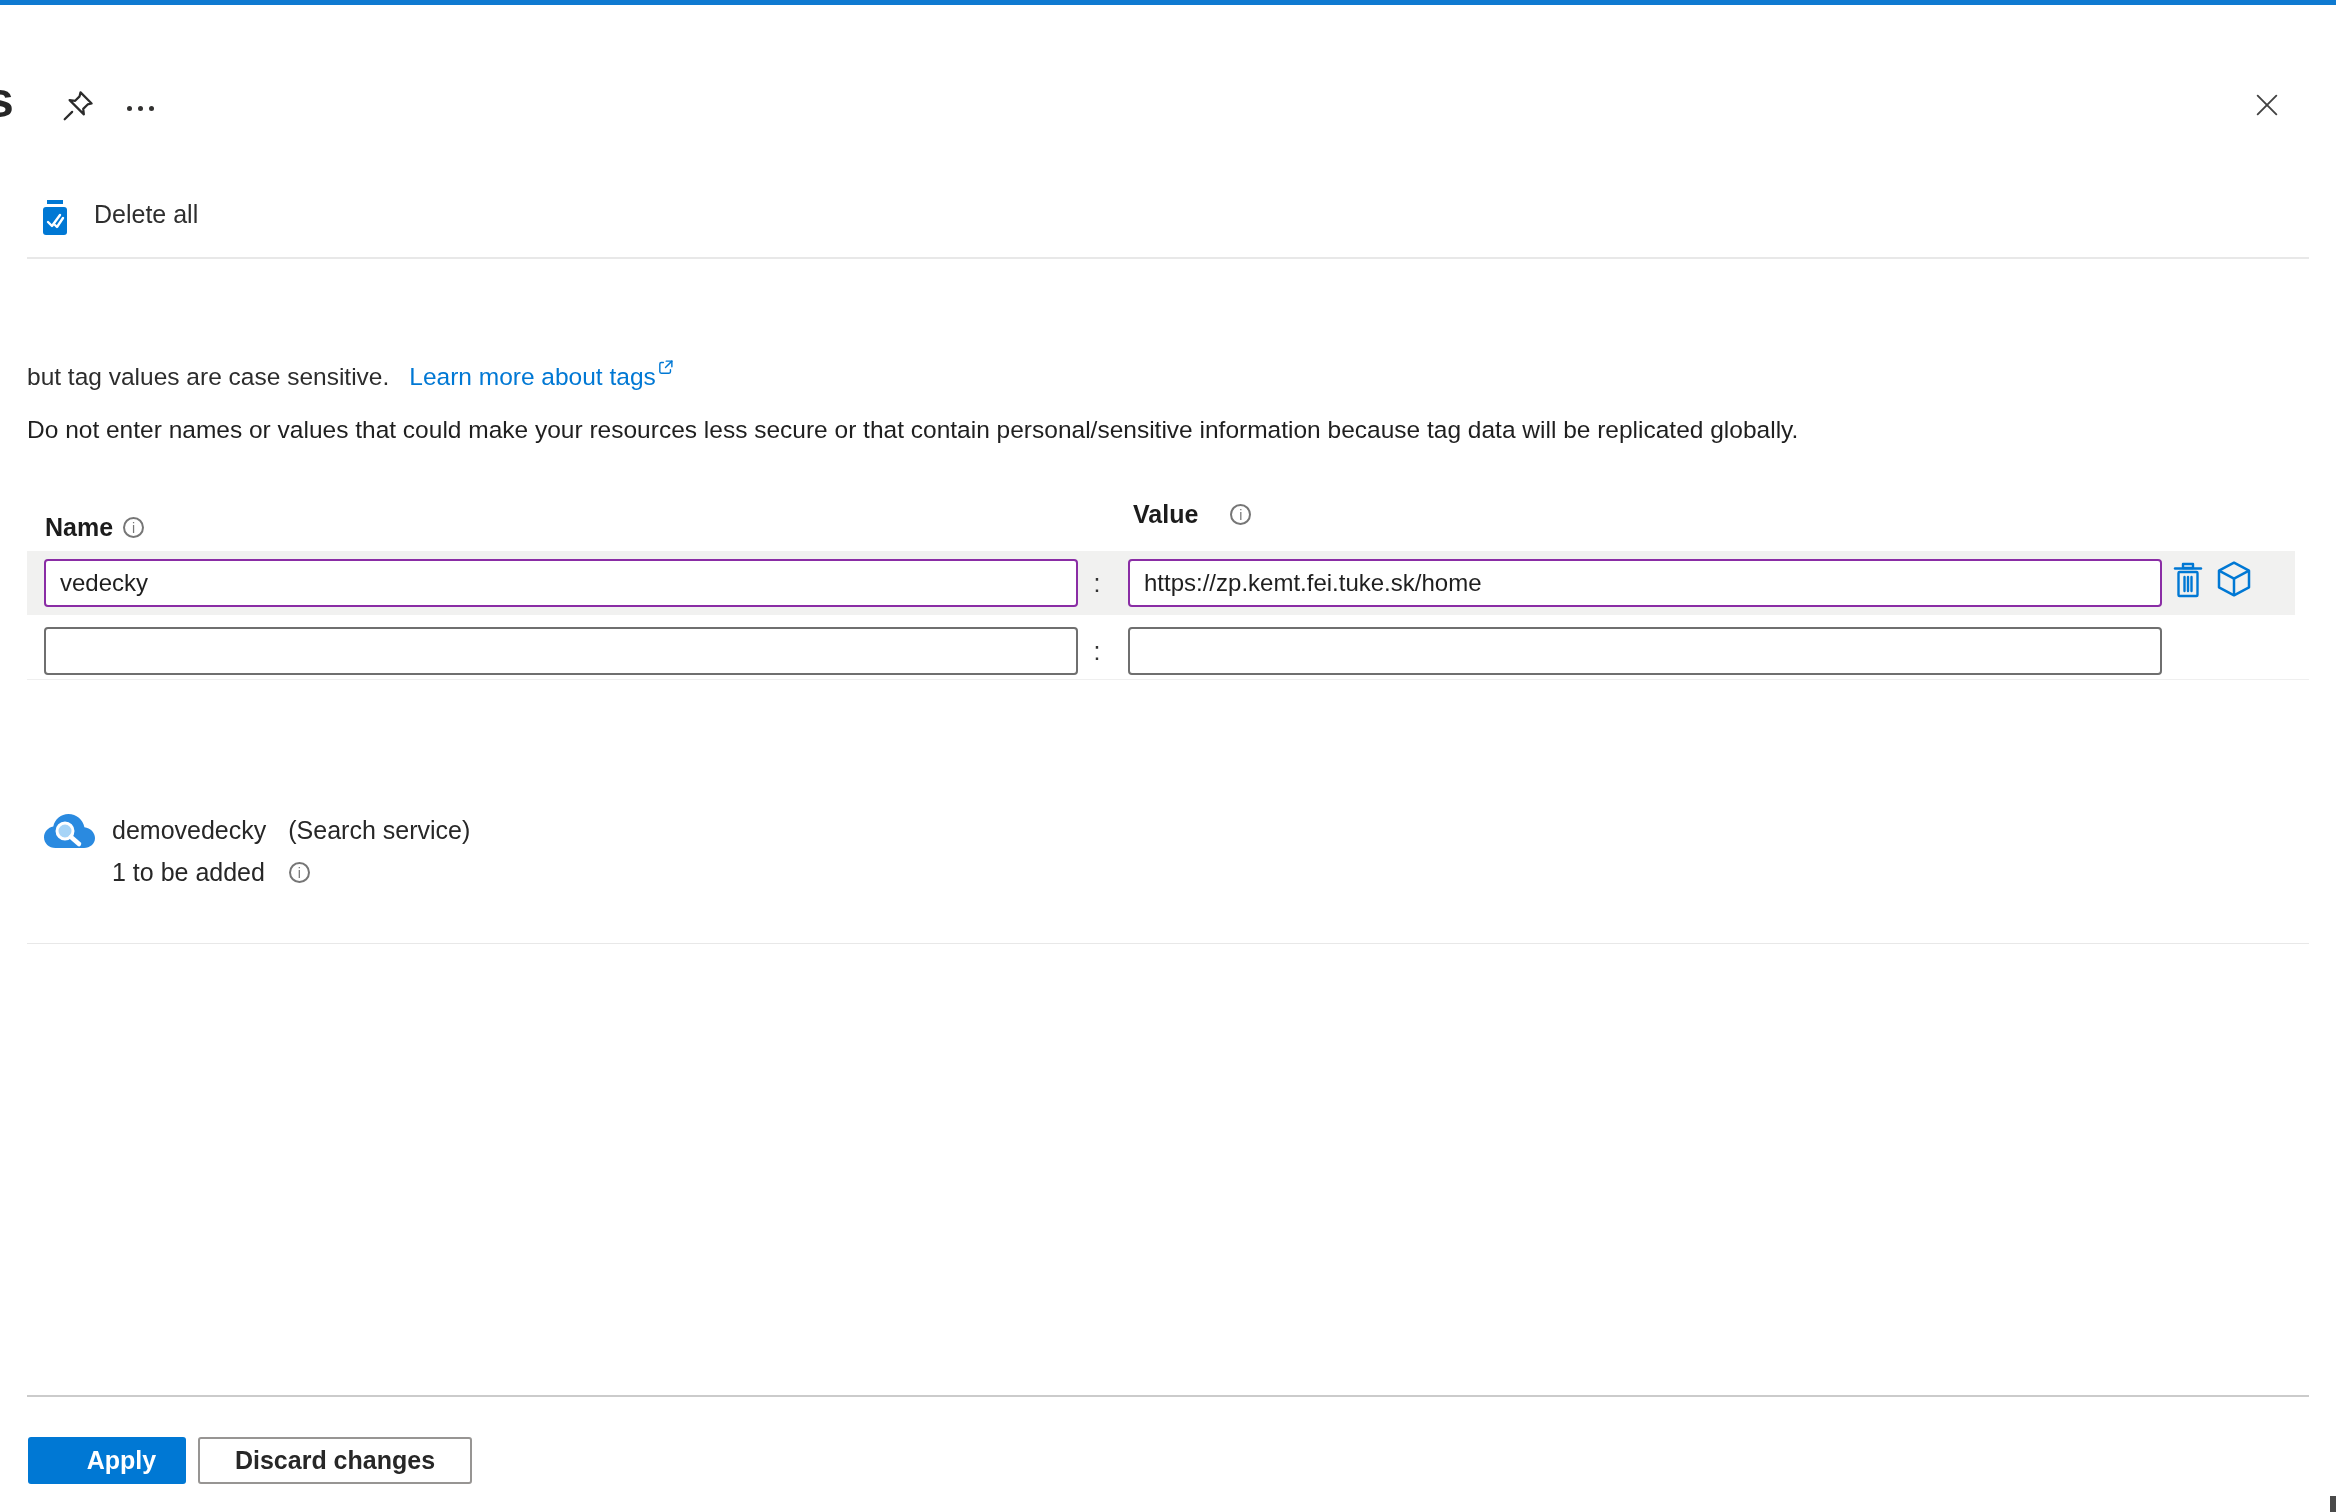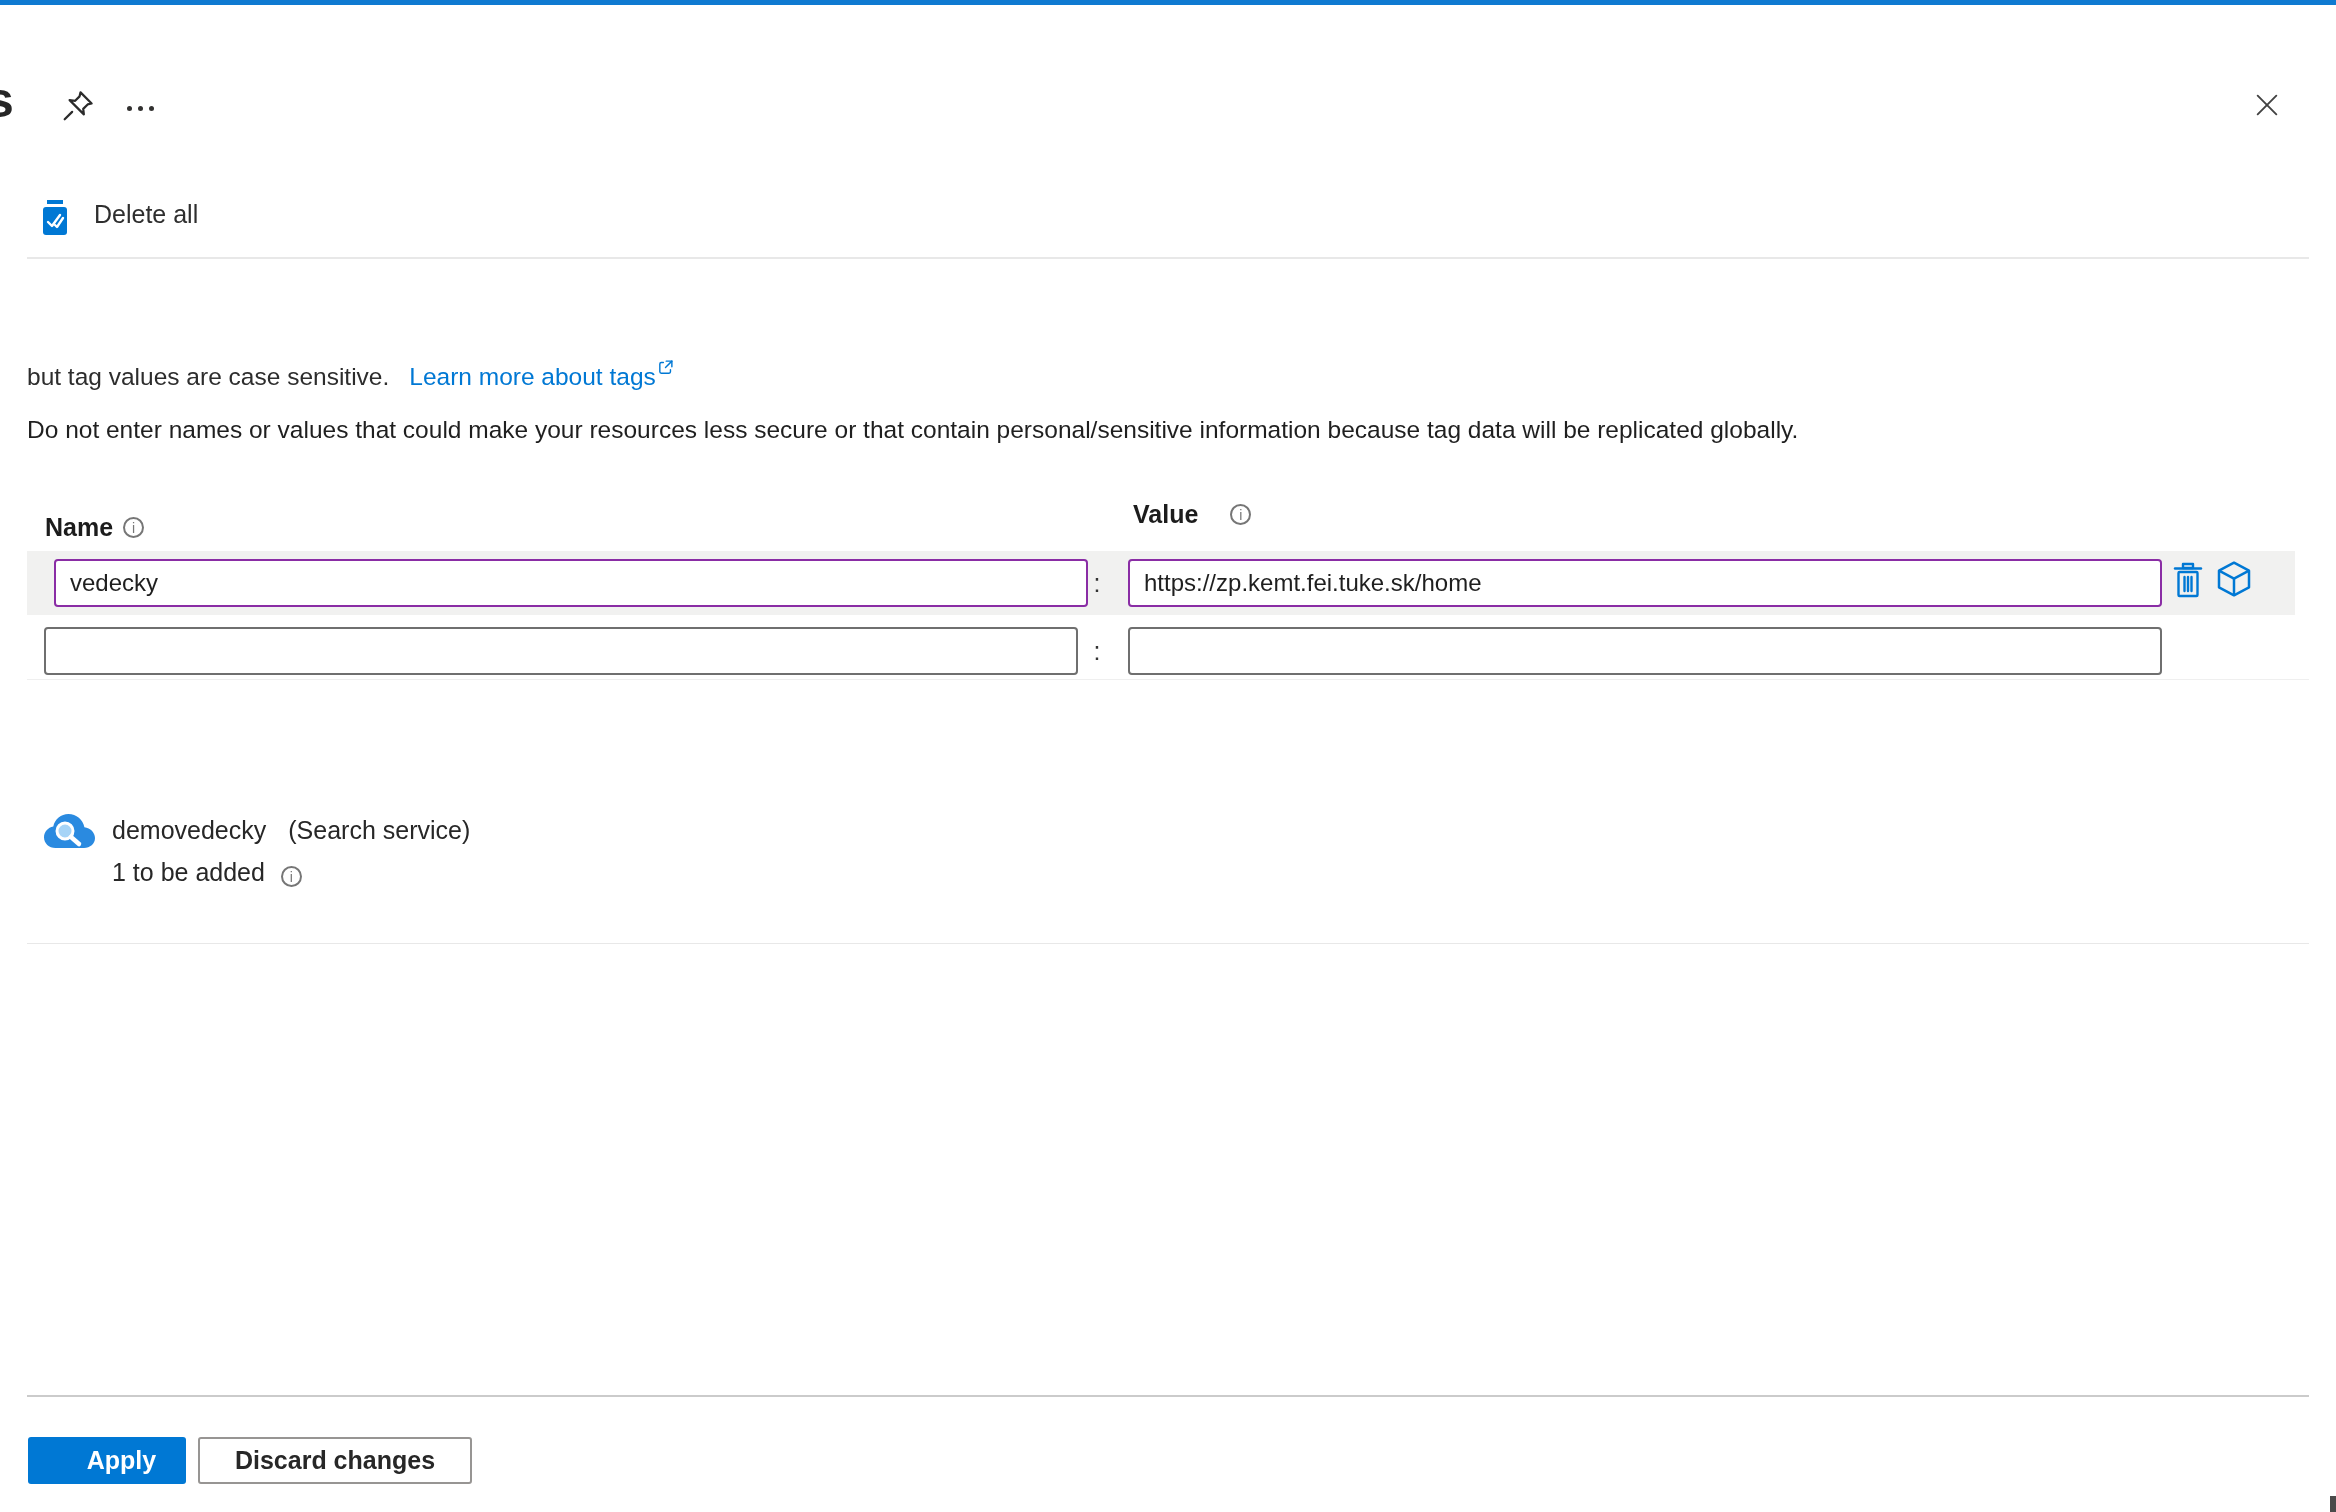--- a/index.html
+++ b/index.html
@@ -46,34 +46,34 @@
   }
   
   .row1-bg{left:27px;top:551px;width:2268px;height:64px;background:#f1f1f0;}
   .tag-input{
     position:absolute;width:1034px;height:48px;box-sizing:border-box;background:#fff;
     font-size:24px;color:#1f1f1f;padding:0 14px;border-radius:4px;outline:none;
     font-family:"Liberation Sans","DejaVu Sans",sans-serif;
   }
   .changed{border:2.5px solid #8a2da5;}
   .plain{border:2px solid #6f6f6f;}
-  .in-name-1{left:54px;top:559px;}
+  .in-name-1{left:44px;top:559px;}
   .in-value-1{left:1128px;top:559px;}
   .in-name-2{left:44px;top:627px;}
   .in-value-2{left:1128px;top:627px;}
   .colon{width:16px;text-align:center;font-size:25px;color:#333;}
   .colon-1{left:1089px;top:559px;line-height:48px;}
   .colon-2{left:1089px;top:627px;line-height:48px;}
   .row-icon{width:44px;height:46px;display:flex;align-items:center;justify-content:center;cursor:pointer;}
   .trash-btn{left:2166px;top:560px;}
   .cube-btn{left:2212px;top:558px;}
   
   .res-icon{left:42px;top:810px;}
   .res-line1{left:112px;top:816px;display:flex;align-items:center;gap:22px;font-size:25px;color:#272727;}
-  .res-line2{left:112px;top:858px;display:flex;align-items:flex-end;gap:16px;font-size:25px;color:#272727;}
+  .res-line2{left:112px;top:858px;display:flex;align-items:center;gap:24px;font-size:25px;color:#272727;}
   
   .apply-btn{
     left:28px;top:1437px;width:158px;height:47px;background:#0078d4;border:none;border-radius:3px;
     color:#ffffff;font-size:25px;font-weight:600;cursor:pointer;
     font-family:"Liberation Sans","DejaVu Sans",sans-serif;
     padding-left:35px;
   }
   .discard-btn{
     left:198px;top:1437px;width:274px;height:47px;background:#ffffff;border:2px solid #979593;border-radius:3px;
     color:#272727;font-size:25px;font-weight:600;cursor:pointer;

